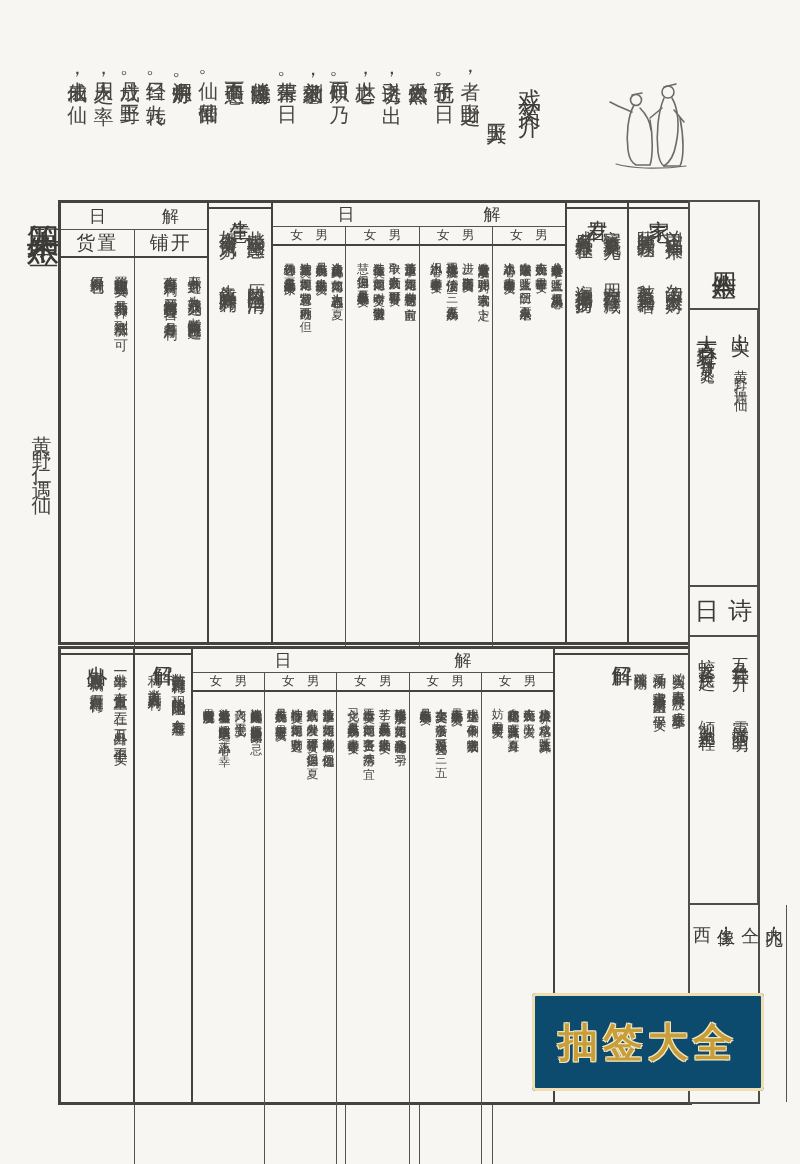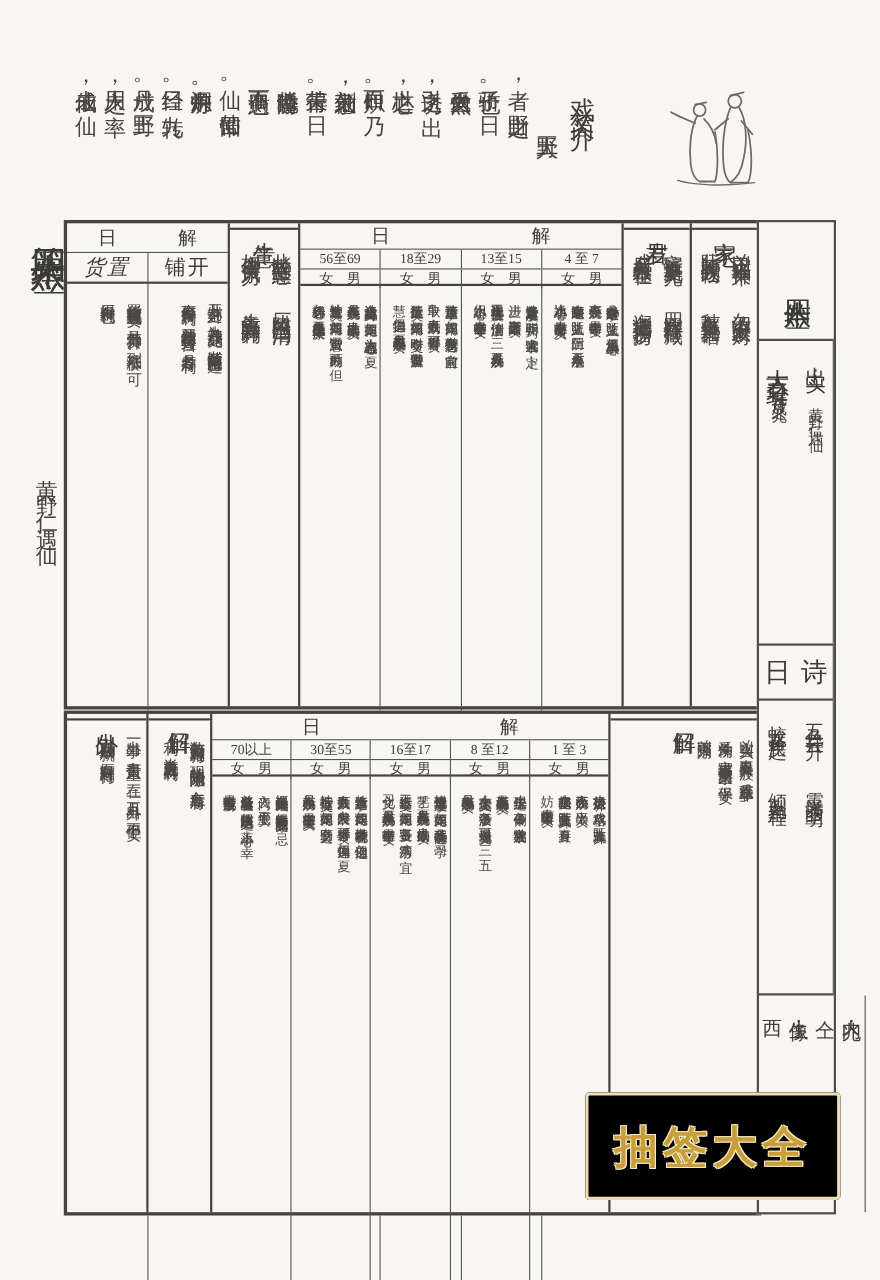--- a/index.html
+++ b/index.html
@@ -27,21 +27,21 @@
            font-size:17px;color:#3e3c38;}
   .rangerow,.genderrow{display:flex;}
   .rangerow{flex:0 0 18px;border-top:1.5px solid #55534e;}
   .genderrow{flex:1;border-top:1.5px solid #55534e;}
   .rangecell,.gendercell{flex:1;text-align:center;font-size:12.5px;line-height:17px;
            border-left:1.5px solid #55534e;color:#3e3c38;}
   .rangecell:first-child,.gendercell:first-child{border-left:none;}
   .subrow{flex:1;display:flex;border-top:1.5px solid #55534e;}
   .subhead{flex:1;display:flex;align-items:center;justify-content:center;font-size:19px;
            letter-spacing:2px;border-left:1.5px solid #55534e;color:#3e3c38;}
-  .subhead:first-child{border-left:none;font-style:italic;}
+  .subhead:first-child{border-left:none;}
   .vhead{height:57px;display:flex;align-items:center;justify-content:center;
          border-bottom:2px solid #45433e;font-size:21px;color:#3e3c38;}
   .vhead .v{white-space:normal;letter-spacing:2px;}
   .bodyrow{flex:1;display:flex;}
   .bcell{flex:1;border-left:1.5px solid #55534e;padding:7px 1px 4px 1px;display:flex;justify-content:flex-end;}
   .bcell:first-child{border-left:none;}
   .btxt{writing-mode:vertical-rl;white-space:pre-line;height:100%;color:#4b4944;}
   .f-small .btxt{font-size:12px;line-height:15.8px;letter-spacing:0.5px;}
   .f-med .btxt{font-size:14px;line-height:24px;letter-spacing:1px;}
   .f-med3 .btxt{font-size:13.5px;line-height:19px;letter-spacing:1px;}
@@ -64,21 +64,21 @@
   .scol:first-child{border-right:none;}
   .scol2{flex:1;border-right:1.5px solid #55534e;display:flex;align-items:center;justify-content:center;}
   .scol2:first-child{border-right:none;}
   .s-a .big{font-size:21px;letter-spacing:4px;color:#3c3a37;}
   .s-a .small{font-size:14px;letter-spacing:3px;margin-top:10px;color:#45433f;}
   .s-poemh .scol2{font-size:24px;color:#3c3a37;}
   .s-poem .v{font-size:17px;letter-spacing:4px;color:#413f3b;}
   .s-bot .v{font-size:18px;letter-spacing:2px;color:#413f3b;}
   
   .wm{position:absolute;left:532px;top:993px;width:232px;height:98px;z-index:5;
-      background:#000000;border-radius:4px;box-shadow:inset 0 0 0 3px #efddb4;
+      background:#0c4a6e;border-radius:4px;box-shadow:inset 0 0 0 3px #efddb4;
       display:flex;align-items:center;justify-content:center;}
   .wm span{font-size:40px;font-weight:bold;letter-spacing:5px;color:#c79e3a;
       text-shadow:1px 1px 0 #f5e7c2,-1px -1px 0 #f5e7c2,1px -1px 0 #f5e7c2,-1px 1px 0 #f5e7c2;}
   
   .pageno{position:absolute;left:0;right:42px;top:1110px;text-align:center;
           font-size:23px;color:#4a4845;letter-spacing:1px;}
 </style>
 </head>
 <body>
 
@@ -155,26 +155,20 @@
           </div>
         </div>
     </div>
 
     <div class="sec" style="flex:0 0 294px">
       <div class="hwrap">
         <div class="spanrow">
           <span>日</span>
           <span>解</span>
         </div>
-        <div class="rangerow">
-          <div class="rangecell">56至69</div>
-          <div class="rangecell">18至29</div>
-          <div class="rangecell">13至15</div>
-          <div class="rangecell">4 至 7</div>
-        </div>
         <div class="genderrow">
           <div class="gendercell">女　男</div>
           <div class="gendercell">女　男</div>
           <div class="gendercell">女　男</div>
           <div class="gendercell">女　男</div>
         </div>
       </div>
       <div class="bodyrow">
         <div class="bcell f-small">
             <div class="btxt">台造步运上吉得此卦　如龙得雨　为人心直忠诚　夏
@@ -254,27 +248,20 @@
           </div>
         </div>
     </div>
 
     <div class="sec" style="flex:0 0 362px">
       <div class="hwrap">
         <div class="spanrow">
           <span>日</span>
           <span>解</span>
         </div>
-        <div class="rangerow">
-          <div class="rangecell">70以上</div>
-          <div class="rangecell">30至55</div>
-          <div class="rangecell">16至17</div>
-          <div class="rangecell">8 至12</div>
-          <div class="rangecell">1 至 3</div>
-        </div>
         <div class="genderrow">
           <div class="gendercell">女　男</div>
           <div class="gendercell">女　男</div>
           <div class="gendercell">女　男</div>
           <div class="gendercell">女　男</div>
           <div class="gendercell">女　男</div>
         </div>
       </div>
       <div class="bodyrow">
         <div class="bcell f-small">

